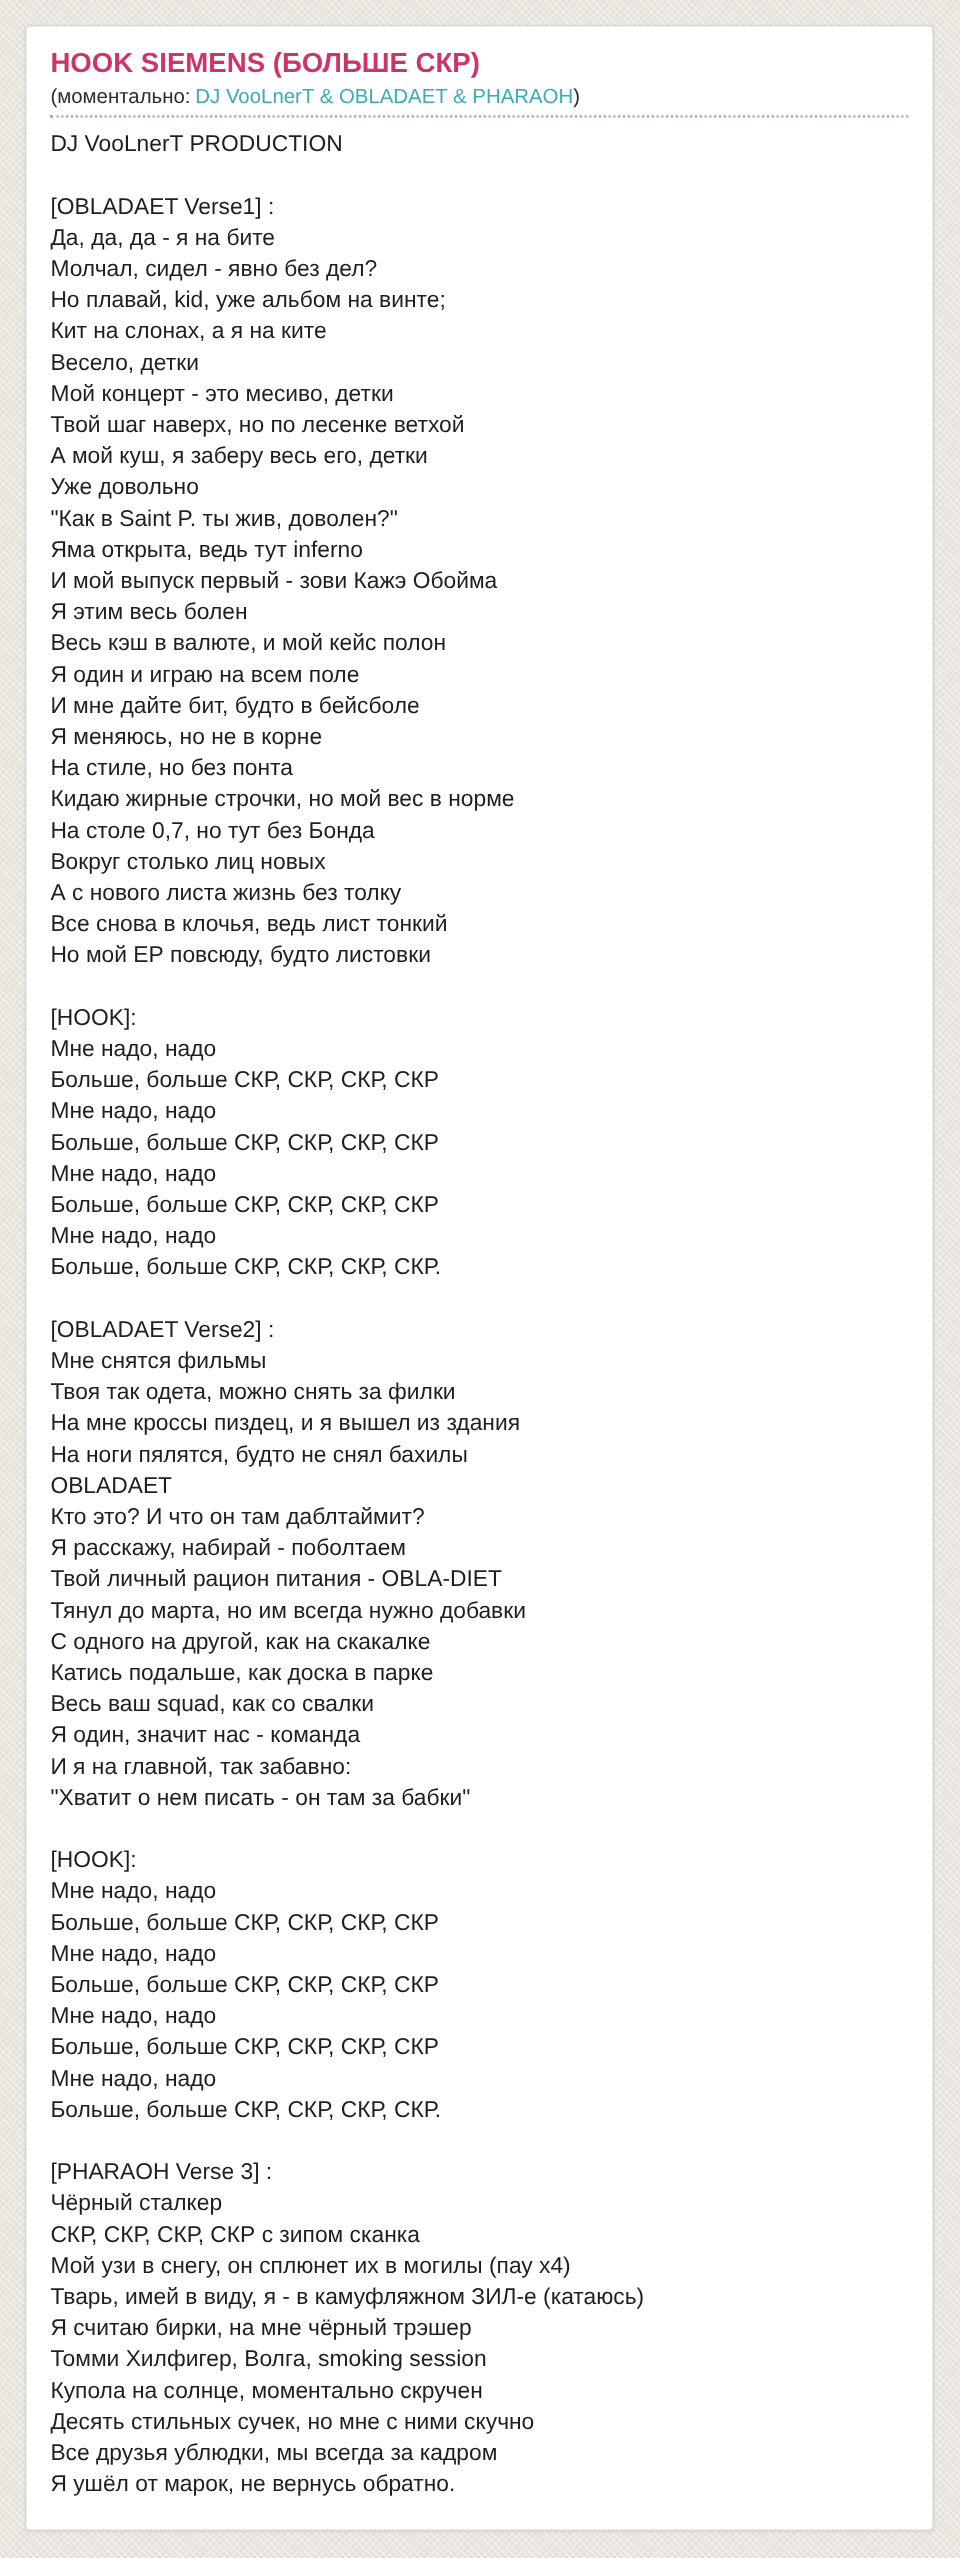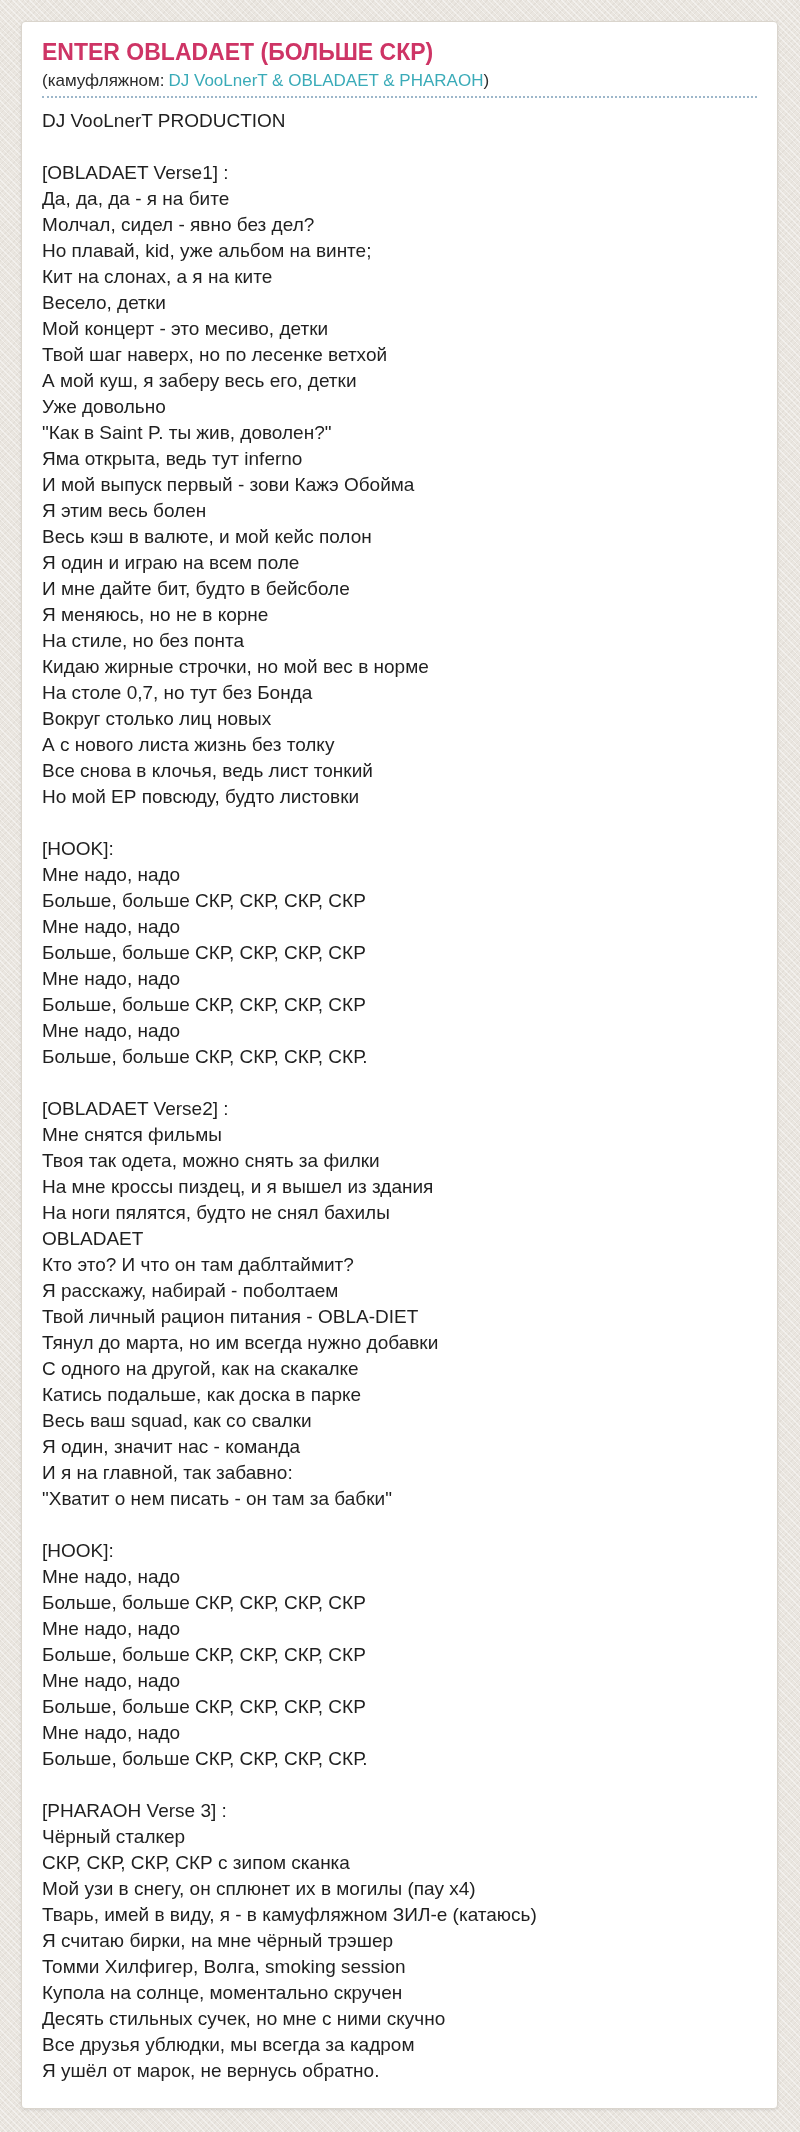--- a/index.html
+++ b/index.html
@@ -61,24 +61,24 @@
     color: var(--text, #1f1f1f);
     white-space: pre-line;
   }
 </style>
 </head>
 <body>
 
 <div class="page">
   <div class="card">
 
-    <h1 class="song-title">ENTER OBLADAET (БОЛЬШЕ СКР)</h1>
+    <h1 class="song-title">HOOK SIEMENS (БОЛЬШЕ СКР)</h1>
 
     <div class="subtitle">
-      <span class="label">(камуфляжном:</span><a class="artists">DJ VooLnerT &amp; OBLADAET &amp; PHARAOH</a><span>)</span>
+      <span class="label">(моментально:</span><a class="artists">DJ VooLnerT &amp; OBLADAET &amp; PHARAOH</a><span>)</span>
     </div>
 
     <div class="divider"></div>
 
     <div class="lyrics">DJ VooLnerT PRODUCTION
 
 [OBLADAET Verse1] :
 Да, да, да - я на бите
 Молчал, сидел - явно без дел?
 Но плавай, kid, уже альбом на винте;

